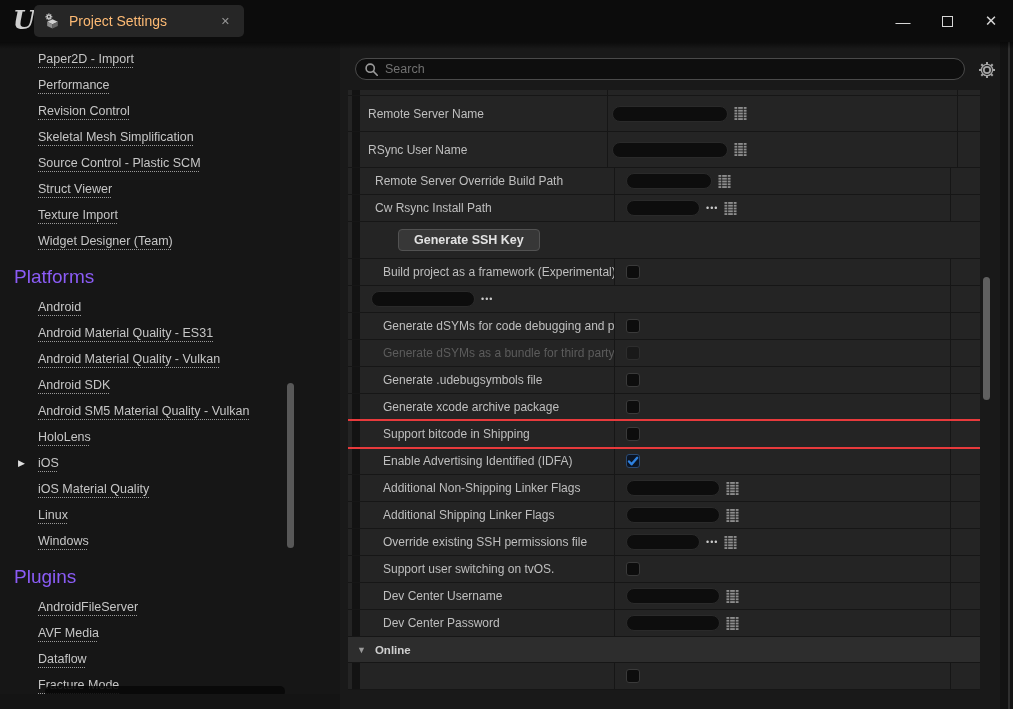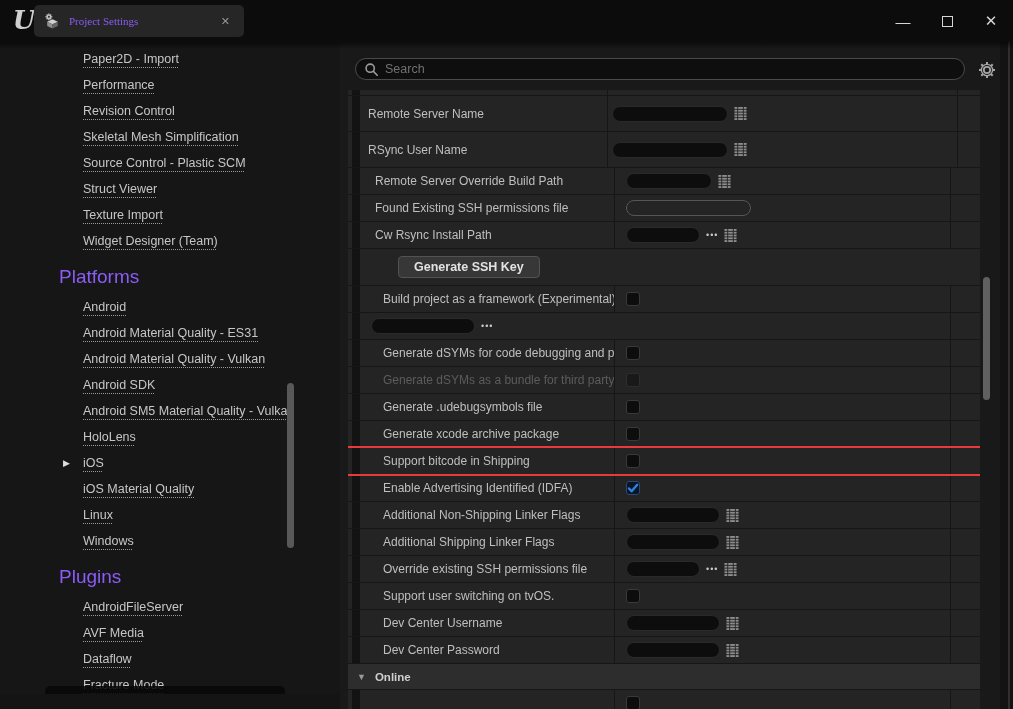--- a/index.html
+++ b/index.html
@@ -10,33 +10,33 @@
   html,body{width:1013px;height:709px;overflow:hidden;background:#191919;
     font-family:"Liberation Sans",sans-serif;-webkit-font-smoothing:antialiased;}
   body{position:relative;color:#bfbfbf;}
 
   
   #titlebar{position:absolute;left:0;top:0;width:1013px;height:42px;background:#0c0c0c;}
   .ue-logo{position:absolute;left:9px;top:4px;width:30px;height:32px;display:flex;align-items:center;justify-content:center;
     font-family:"DejaVu Serif",serif;font-weight:bold;font-style:italic;font-size:26px;color:#cfcfcf;}
   .tab{position:absolute;left:34px;top:5px;width:210px;height:32px;background:#262626;border-radius:5px;
     display:flex;align-items:center;padding:0 10px;gap:8px;}
-  .tab-title{color:#8b5cf6;font-size:11px;white-space:nowrap;font-family:Liberation Serif, serif;}
+  .tab-title{color:#fdba74;font-size:14px;white-space:nowrap;}
   .tab-close{margin-left:auto;color:#969696;font-size:11px;cursor:default;padding:2px 4px;}
   .win-btns{position:absolute;right:0;top:0;height:42px;display:flex;align-items:center;}
   .win-btn{width:44px;height:42px;display:flex;align-items:center;justify-content:center;color:#d6d6d6;font-size:15px;}
   .max-glyph{width:11px;height:11px;border:1.5px solid #d6d6d6;}
 
   
   #sidebar{position:absolute;left:0;top:42px;width:340px;height:667px;background:#161616;overflow:hidden;}
   #main{position:absolute;left:340px;top:42px;width:673px;height:667px;background:#191919;overflow:hidden;}
   .pane-shadow{position:absolute;left:0;top:0;right:0;height:7px;background:linear-gradient(rgba(0,0,0,.55),transparent);pointer-events:none;z-index:9;}
 
   
-  #side-list{padding-top:4px;padding-left:45px;}
+  #side-list{padding-top:4px;}
   .side-item{height:26px;display:flex;align-items:center;padding-left:38px;gap:8px;cursor:default;}
   .side-item .lbl{color:#c6c6c6;font-size:12.5px;text-decoration:underline dotted;text-decoration-color:#9a9a9a;
     text-decoration-thickness:1px;text-underline-offset:4px;white-space:nowrap;}
   .side-item .arrow{position:absolute;left:18px;color:#dedede;font-size:9px;}
   .side-item{position:relative;}
   .side-heading{height:34px;margin-top:6px;display:flex;align-items:center;padding-left:14px;
     color:#8b5cf6;font-size:19px;font-weight:500;}
   #sidebar-scroll{position:absolute;left:287px;top:341px;width:7px;height:165px;border-radius:3.5px;background:#585858;}
   #side-bottom-bar{position:absolute;left:45px;top:644px;width:240px;height:11px;border-radius:5px;background:rgba(8,8,8,.88);}
   #side-bottom-fade{position:absolute;left:0;top:652px;width:340px;height:15px;background:#141414;}
@@ -336,31 +336,20 @@
               <rect x="10" y="12" width="3" height="2"></rect>
             </svg>
           </span>
         </div>
     <div class="cell-end"></div>
 
   </div>
       <div class="row h-std indent">
     <div class="rail"></div>
     <div class="cell-label">
-          <span>Found Existing SSH permissions file</span>
-        </div>
-    <div class="cell-value">
-          <span class="readonly-input" style="width:125px"></span>
-        </div>
-    <div class="cell-end"></div>
-
-  </div>
-      <div class="row h-std indent">
-    <div class="rail"></div>
-    <div class="cell-label">
           <span>Cw Rsync Install Path</span>
         </div>
     <div class="cell-value">
           <span class="text-input" style="width:74px"></span>
           <span class="dots">•••</span>
           <span class="grid-btn">
             <svg width="13" height="13" viewBox="0 0 13 14" fill="#8d8d8d">
               <rect x="0" y="0" width="3" height="2"></rect>
               <rect x="4" y="0" width="5" height="2"></rect>
               <rect x="10" y="0" width="3" height="2"></rect>

